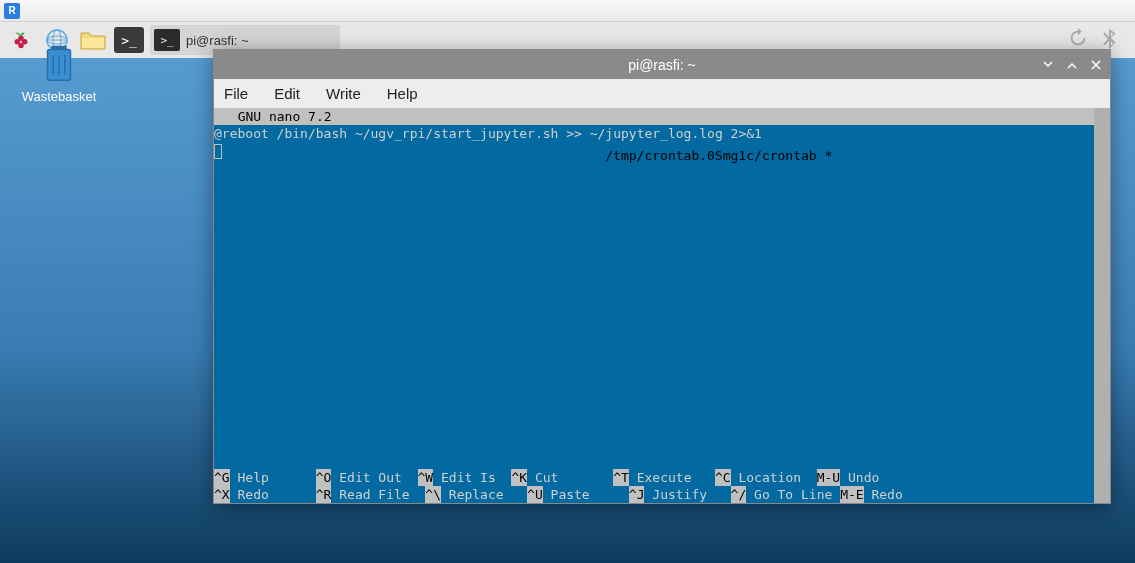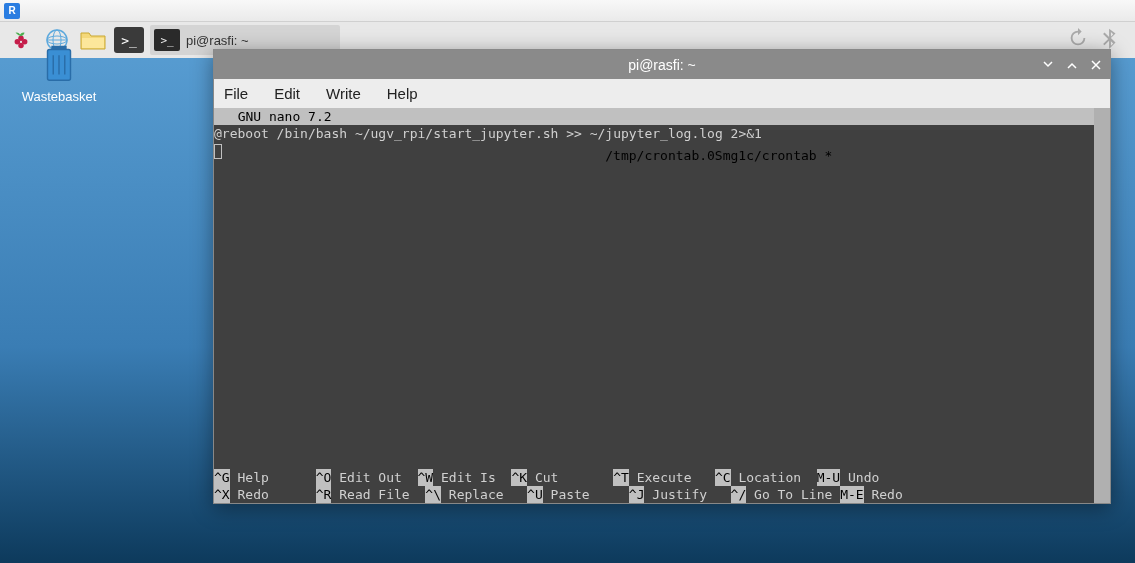--- a/index.html
+++ b/index.html
@@ -140,21 +140,21 @@
     display: flex;
     align-items: center;
     padding: 0 6px;
     gap: 18px;
     font-size: 15px;
     color: #222;
   }
   .menubar span { cursor: pointer; padding: 3px 4px; }
   .terminal-body {
     flex: 1;
-    background: #404040;
+    background: #0369a1;
     font-family: "DejaVu Sans Mono", monospace;
     font-size: 13px;
     line-height: 17px;
     color: #d0d0d0;
     position: relative;
     overflow: hidden;
   }
   .scrollbar {
     position: absolute;
     right: 0; top: 0;

